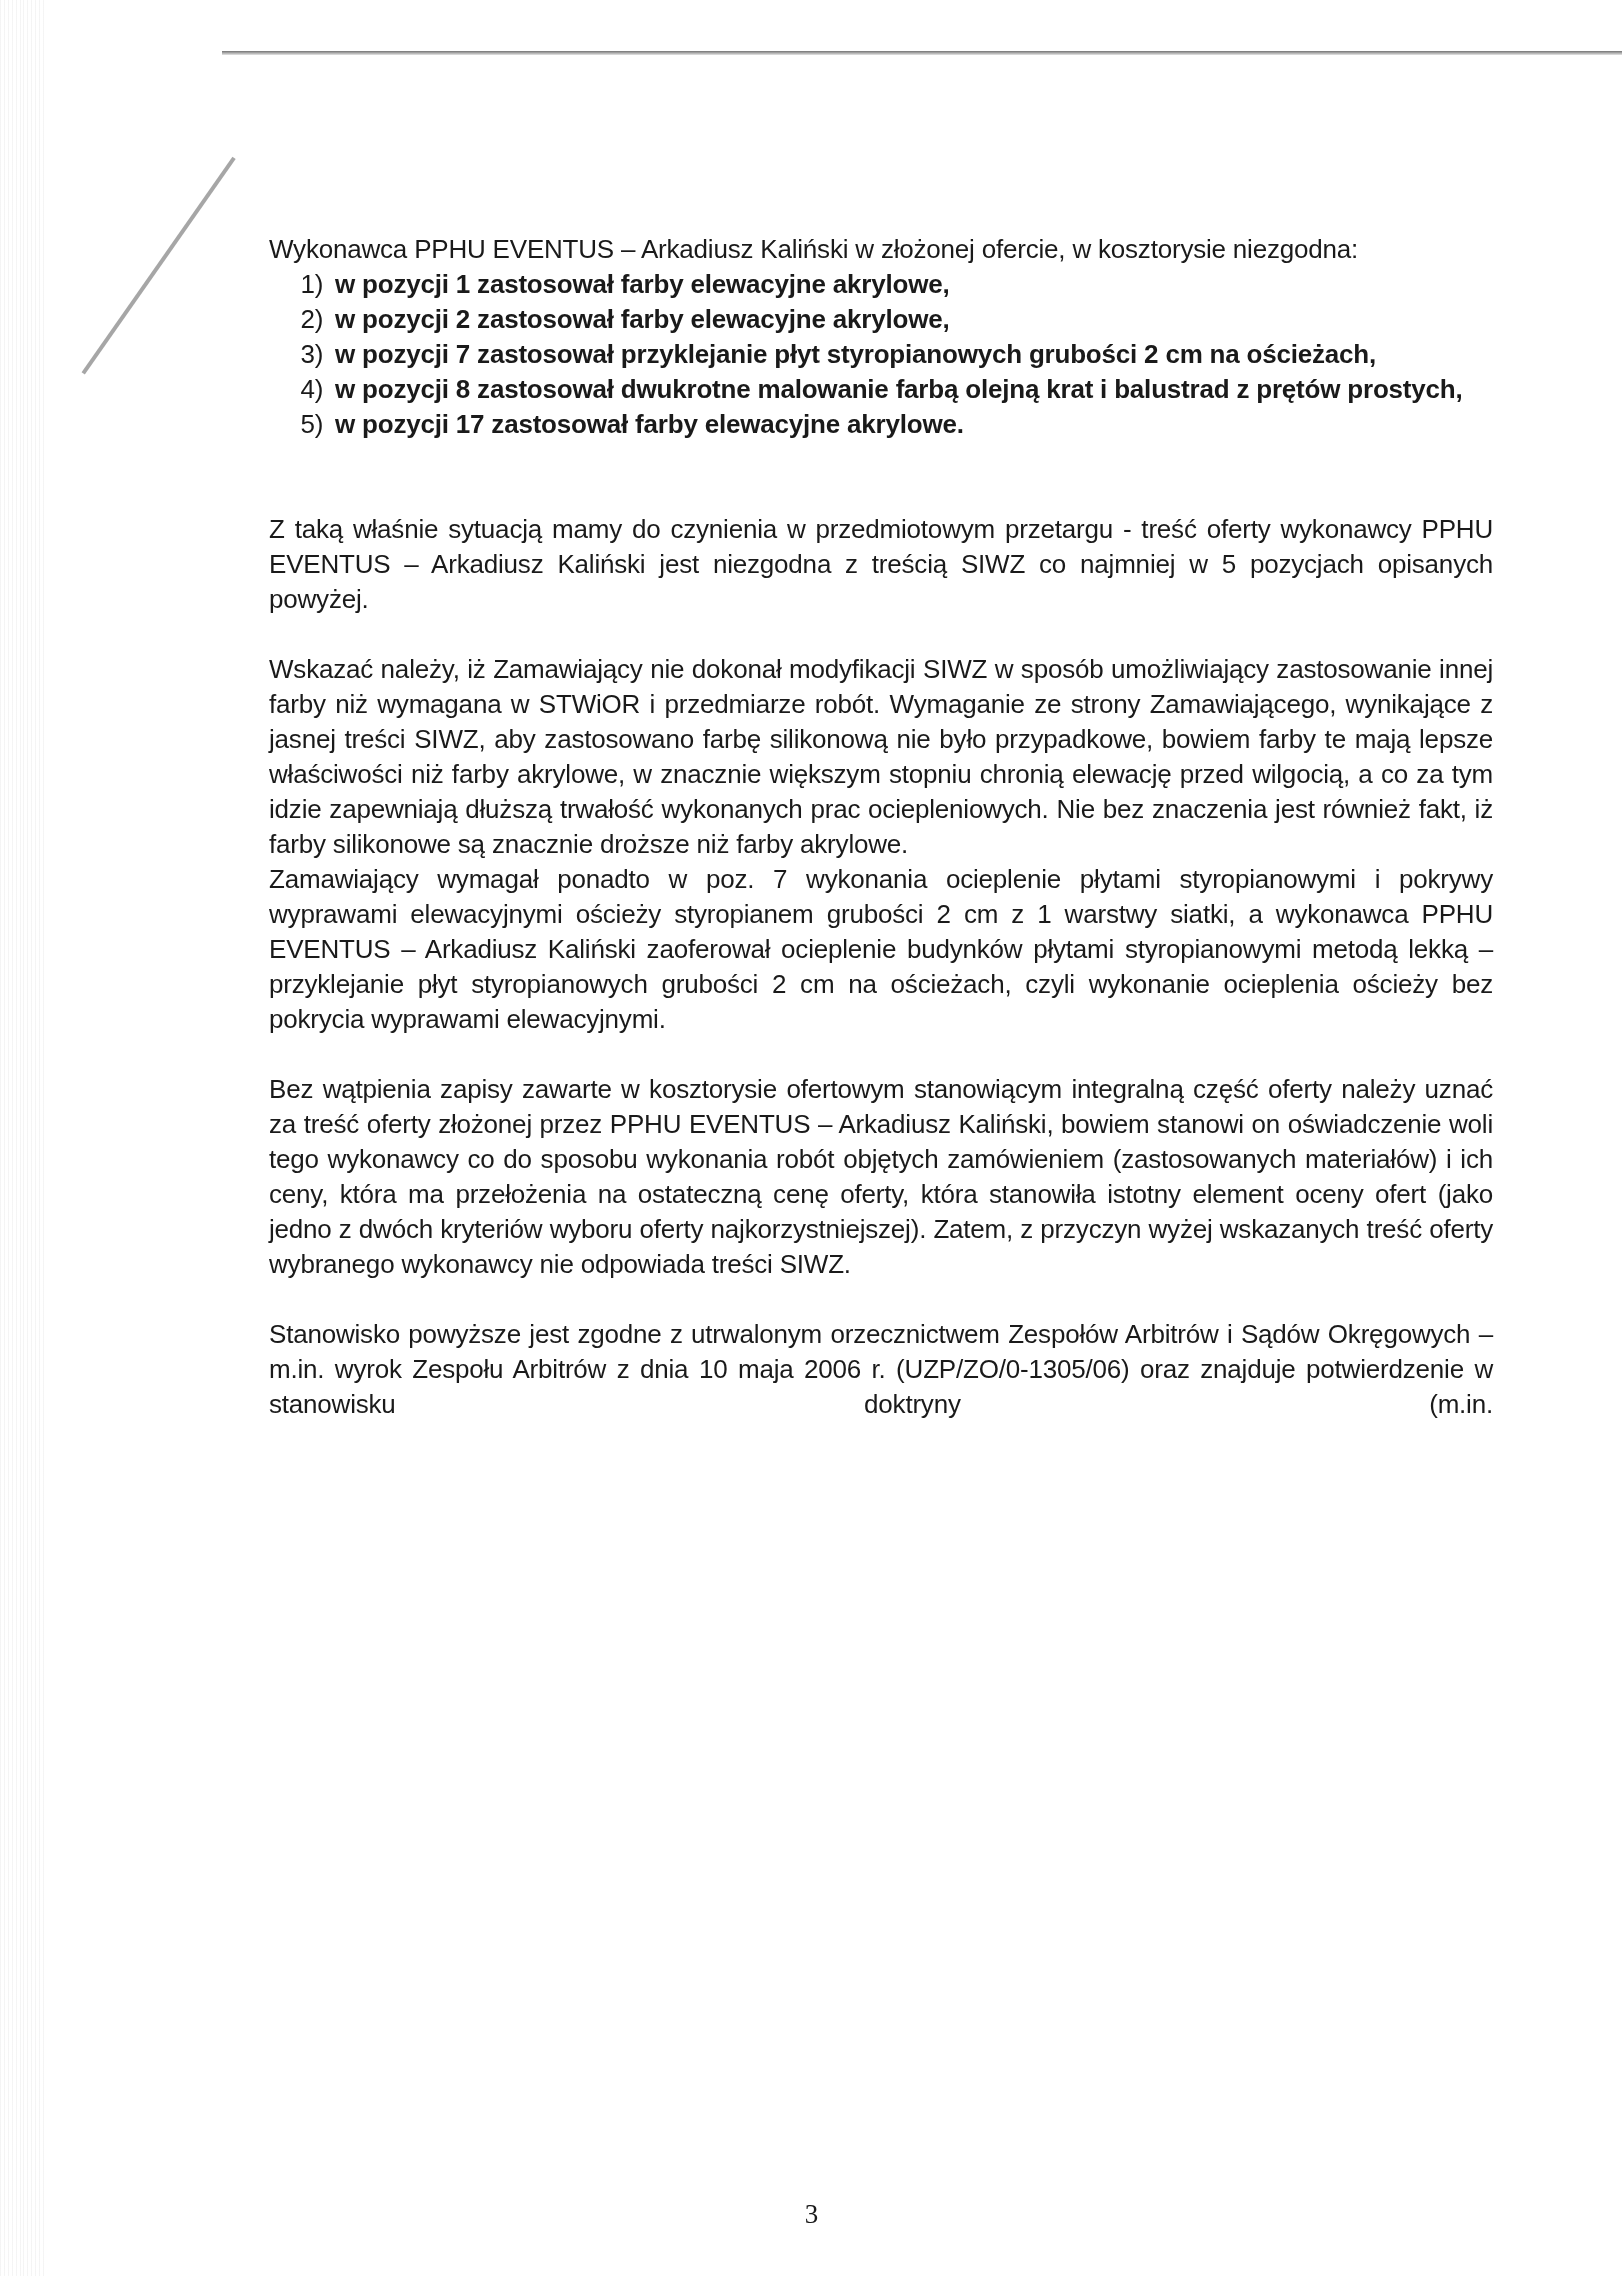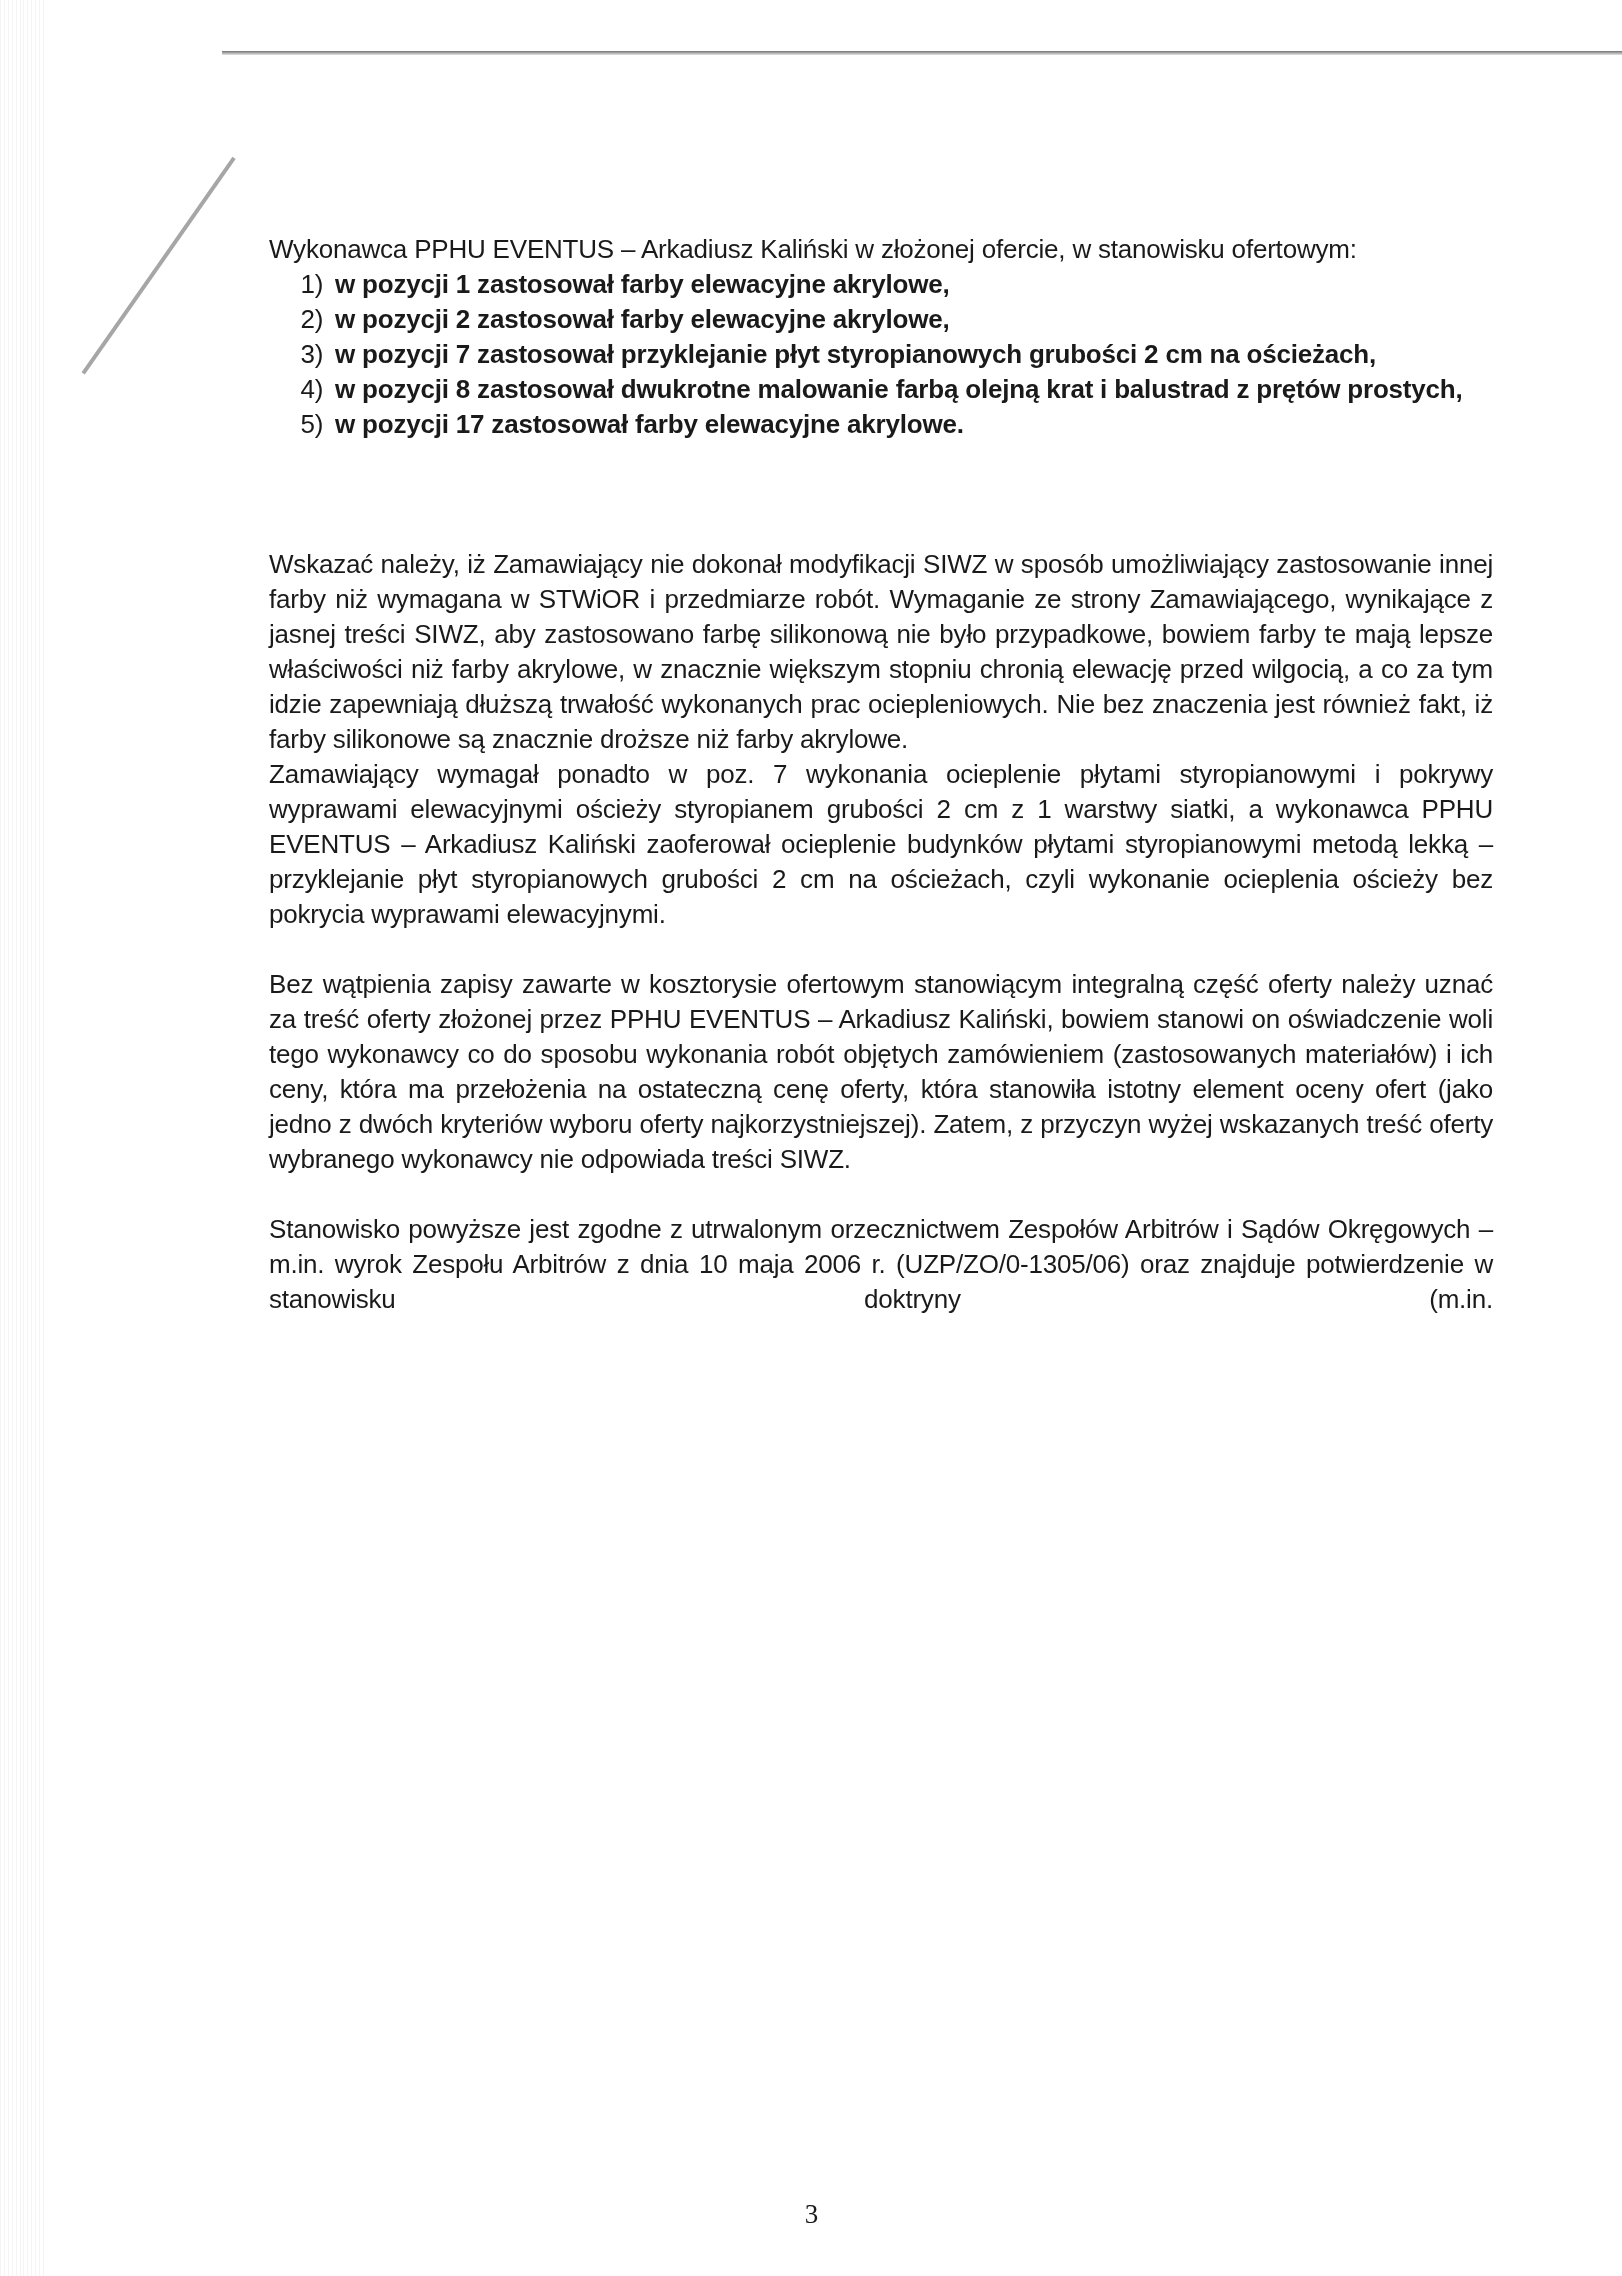--- a/index.html
+++ b/index.html
@@ -38,21 +38,21 @@
     }
   </style>
 </head>
 <body>
 
 <div class="scan-left-edge"></div>
 <div class="scan-top-edge"></div>
 <div class="scan-fold"></div>
 
 <div class="page-content">
-  <p>Wykonawca PPHU EVENTUS – Arkadiusz Kaliński w złożonej ofercie, w stanowisku ofertowym:</p>
+  <p>Wykonawca PPHU EVENTUS – Arkadiusz Kaliński w złożonej ofercie, w kosztorysie niezgodna:</p>
   <ol class="items">
     <li>
         <span class="num">1)</span>
         <span class="txt">w pozycji 1 zastosował farby elewacyjne akrylowe,</span>
       </li>
     <li>
         <span class="num">2)</span>
         <span class="txt">w pozycji 2 zastosował farby elewacyjne akrylowe,</span>
       </li>
     <li>
@@ -63,20 +63,21 @@
         <span class="num">4)</span>
         <span class="txt">w pozycji 8 zastosował dwukrotne malowanie farbą olejną krat i balustrad z prętów prostych,</span>
       </li>
     <li>
         <span class="num">5)</span>
         <span class="txt">w pozycji 17 zastosował farby elewacyjne akrylowe.</span>
       </li>
   </ol>
   <div class="gap"></div>
   <div class="gap"></div>
+  <p>Z taką właśnie sytuacją mamy do czynienia w przedmiotowym przetargu - treść oferty wykonawcy PPHU EVENTUS – Arkadiusz Kaliński jest niezgodna z treścią SIWZ co najmniej w 5 pozycjach opisanych powyżej.</p>
   <div class="gap"></div>
   <p>Wskazać należy, iż Zamawiający nie dokonał modyfikacji SIWZ w sposób umożliwiający zastosowanie innej farby niż wymagana w STWiOR i przedmiarze robót. Wymaganie ze strony Zamawiającego, wynikające z jasnej treści SIWZ, aby zastosowano farbę silikonową nie było przypadkowe, bowiem farby te mają lepsze właściwości niż farby akrylowe, w znacznie większym stopniu chronią elewację przed wilgocią, a co za tym idzie zapewniają dłuższą trwałość wykonanych prac ociepleniowych. Nie bez znaczenia jest również fakt, iż farby silikonowe są znacznie droższe niż farby akrylowe.</p>
   <p>Zamawiający wymagał ponadto w poz. 7 wykonania ocieplenie płytami styropianowymi i pokrywy wyprawami elewacyjnymi ościeży styropianem grubości 2 cm z 1 warstwy siatki, a wykonawca PPHU EVENTUS – Arkadiusz Kaliński zaoferował ocieplenie budynków płytami styropianowymi metodą lekką – przyklejanie płyt styropianowych grubości 2 cm na ościeżach, czyli wykonanie ocieplenia ościeży bez pokrycia wyprawami elewacyjnymi.</p>
   <div class="gap"></div>
   <p>Bez wątpienia zapisy zawarte w kosztorysie ofertowym stanowiącym integralną część oferty należy uznać za treść oferty złożonej przez PPHU EVENTUS – Arkadiusz Kaliński, bowiem stanowi on oświadczenie woli tego wykonawcy co do sposobu wykonania robót objętych zamówieniem (zastosowanych materiałów) i ich ceny, która ma przełożenia na ostateczną cenę oferty, która stanowiła istotny element oceny ofert (jako jedno z dwóch kryteriów wyboru oferty najkorzystniejszej). Zatem, z przyczyn wyżej wskazanych treść oferty wybranego wykonawcy nie odpowiada treści SIWZ.</p>
   <div class="gap"></div>
   <p style="text-align-last: justify;">Stanowisko powyższe jest zgodne z utrwalonym orzecznictwem Zespołów Arbitrów i Sądów Okręgowych – m.in. wyrok Zespołu Arbitrów z dnia 10 maja 2006 r. (UZP/ZO/0-1305/06) oraz znajduje potwierdzenie w stanowisku doktryny (m.in.</p>
 </div>
 
 <div class="page-number">3</div>

